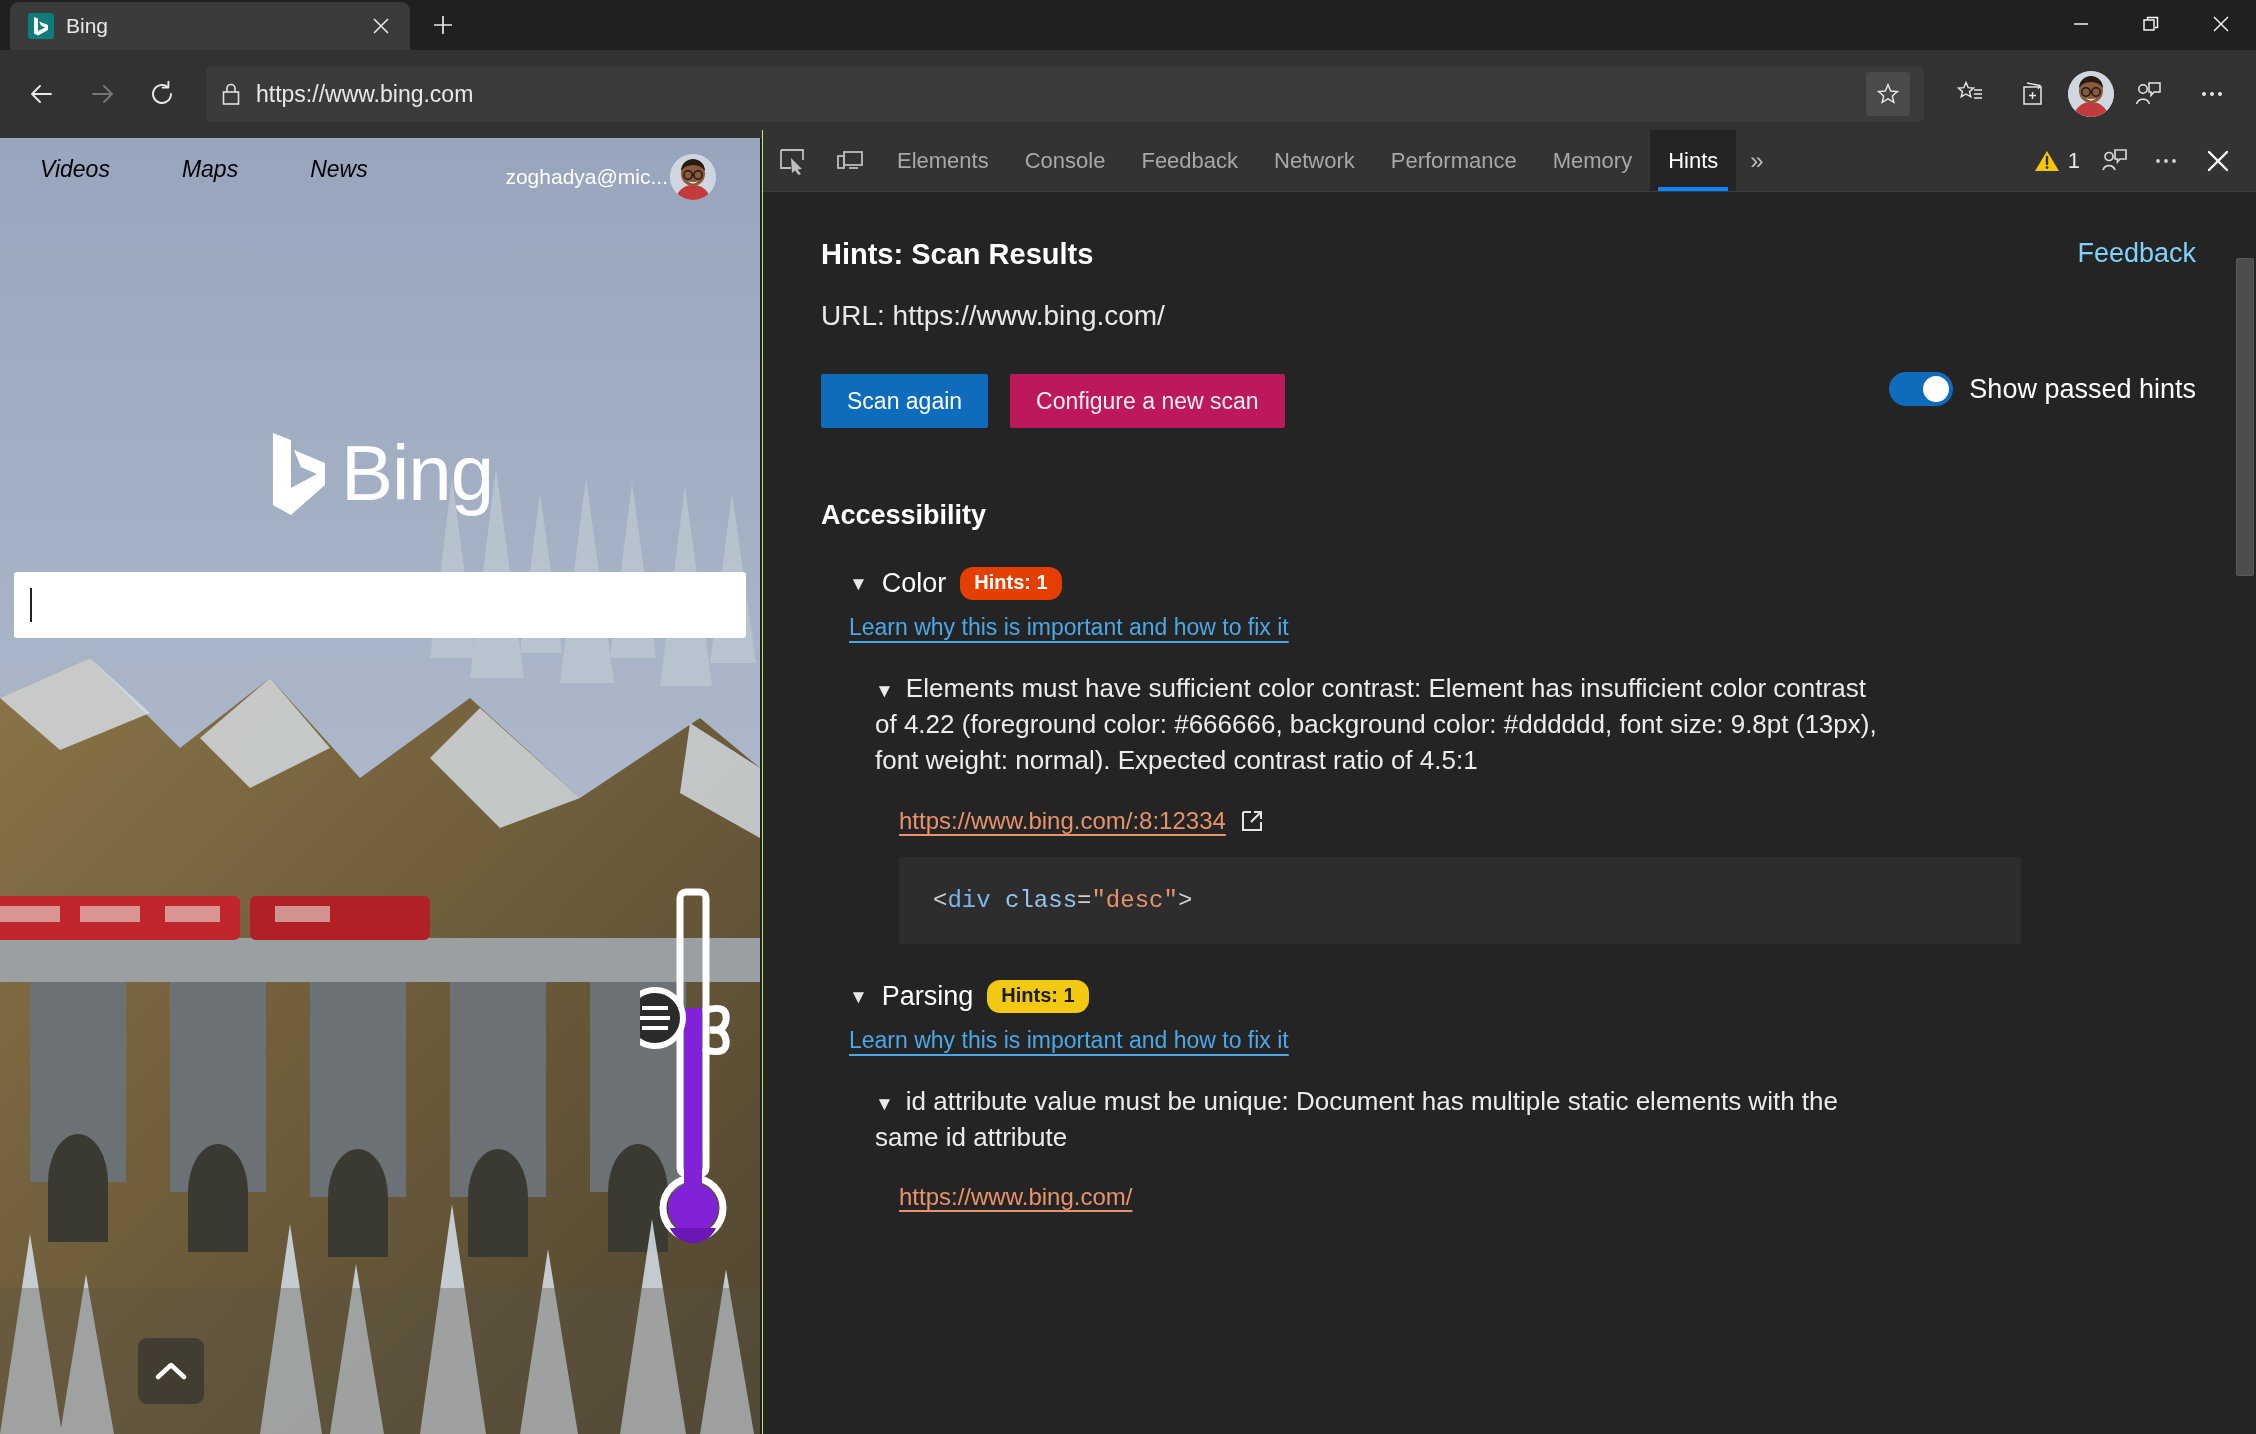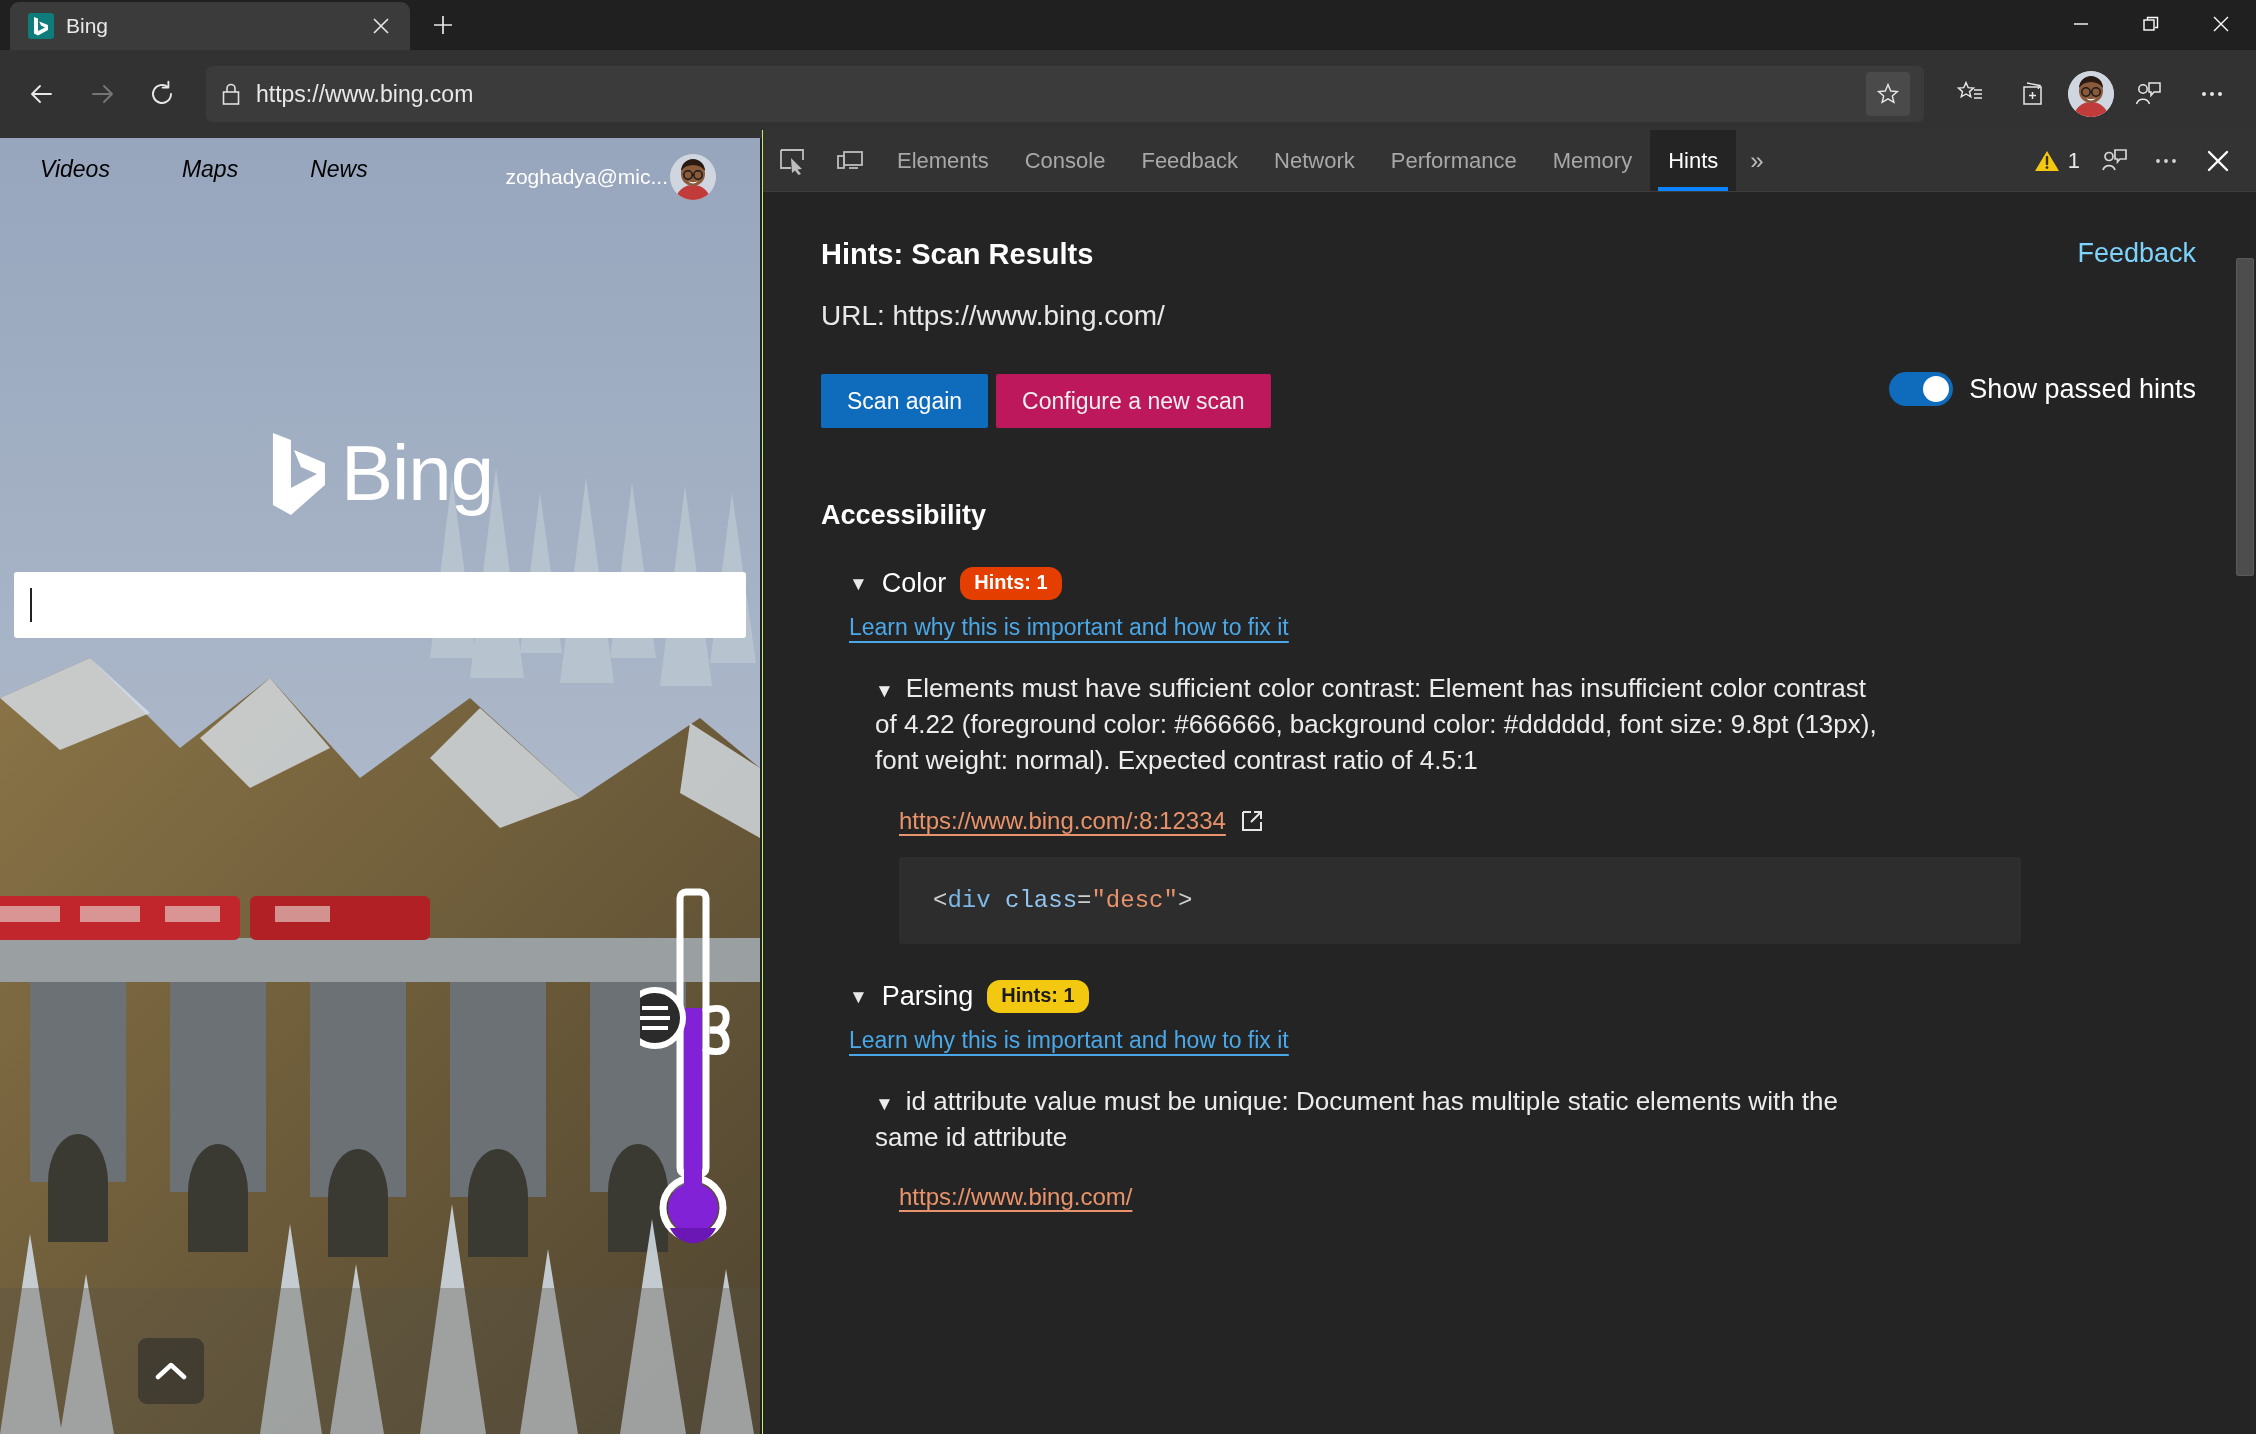--- a/index.html
+++ b/index.html
@@ -102,21 +102,21 @@
   .dt-body{ flex:1; position:relative; overflow:hidden; background:#242424;
     color:#e8e8e8; padding:46px 60px 0 58px; }
 
   .hdr-row{ display:flex; align-items:flex-start; justify-content:space-between; }
   .hdr-title{ font-size:29px; font-weight:bold; color:#ffffff; }
   .feedback{ color:#7dd3fc; font-size:27px; 
     text-underline-offset:6px; }
 
   .url-line{ margin-top:29px; font-size:28px; color:#e8e8e8; }
 
-  .btnrow{ margin-top:42px; display:flex; align-items:flex-start; gap:8px; position:relative; }
+  .btnrow{ margin-top:42px; display:flex; align-items:flex-start; gap:22px; position:relative; }
   .btn{ height:54px; padding:0 26px; border:none; font-size:23px;
     font-family:"Liberation Sans", sans-serif; border-radius:2px; cursor:pointer; }
   .btn-primary{ background:#0f6cbd; color:#fff; }
   .btn-secondary{ background:#be185d; color:#f0f0f0; }
   .toggle-wrap{ position:absolute; right:0; top:-2px; display:flex;
     align-items:center; gap:16px; }
   .toggle{ width:64px; height:34px; border-radius:17px; background:#0f6cbd;
     position:relative; }
   .toggle .knob{ position:absolute; right:4px; top:4px; width:26px; height:26px;
     border-radius:50%; background:#fff; }

